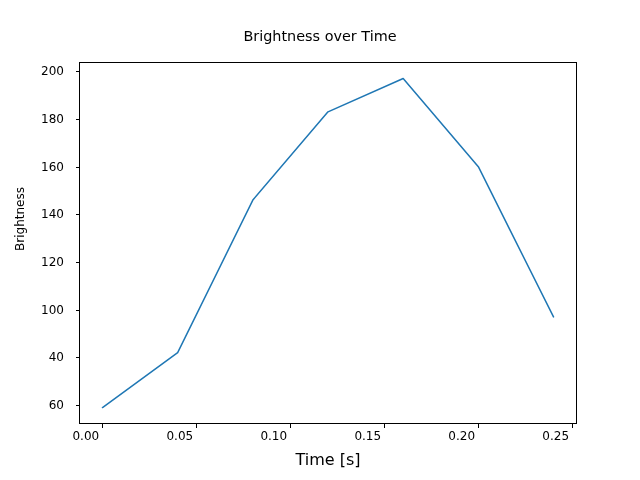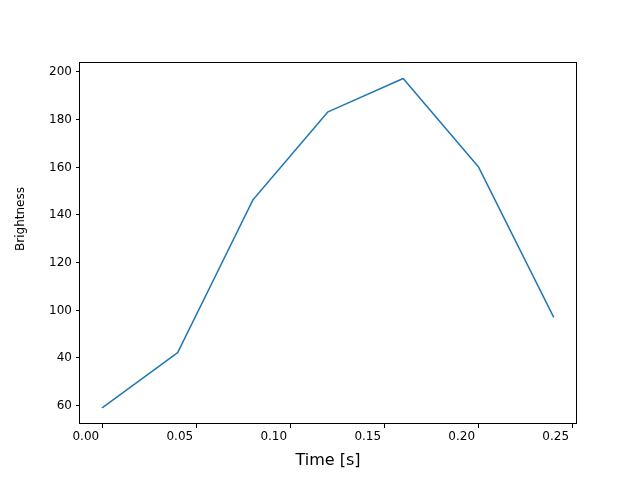--- a/index.html
+++ b/index.html
@@ -43,21 +43,21 @@
   }
   #plot-svg {
     position: absolute;
     left: 79px;
     top: 62px;
     width: 498px;
     height: 362px;
   }
   .ytick-label {
     position: absolute;
-    right: 0;
+    right: 8px;
     text-align: right;
     font-size: 12px;
     line-height: 12px;
     color: #000000;
     white-space: nowrap;
   }
   #ytick-labels {
     position: absolute;
     left: 0px;
     top: 0px;
@@ -106,20 +106,21 @@
     color: #000000;
     transform: rotate(-90deg);
     transform-origin: center center;
   }
 </style>
 </head>
 <body>
 
 <div id="figure">
 
+  <div id="chart-title">Brightness over Time</div>
 
   <div id="axes-frame"></div>
 
   <svg id="plot-svg" viewBox="0 0 498 362" preserveAspectRatio="none">
     <polyline id="data-line" fill="none" stroke="#1f77b4" stroke-width="1.5" stroke-linejoin="round" stroke-linecap="round" points="23.49,345.55 98.66,290.70 173.83,138.08 249.00,49.84 324.17,16.45 399.34,104.69 474.51,254.93"></polyline>
   </svg>
 
   <div id="ytick-labels">
       <div class="ytick-label" style="top: 399.161px;">60</div>
       <div class="ytick-label" style="top: 351.466px;">40</div>

